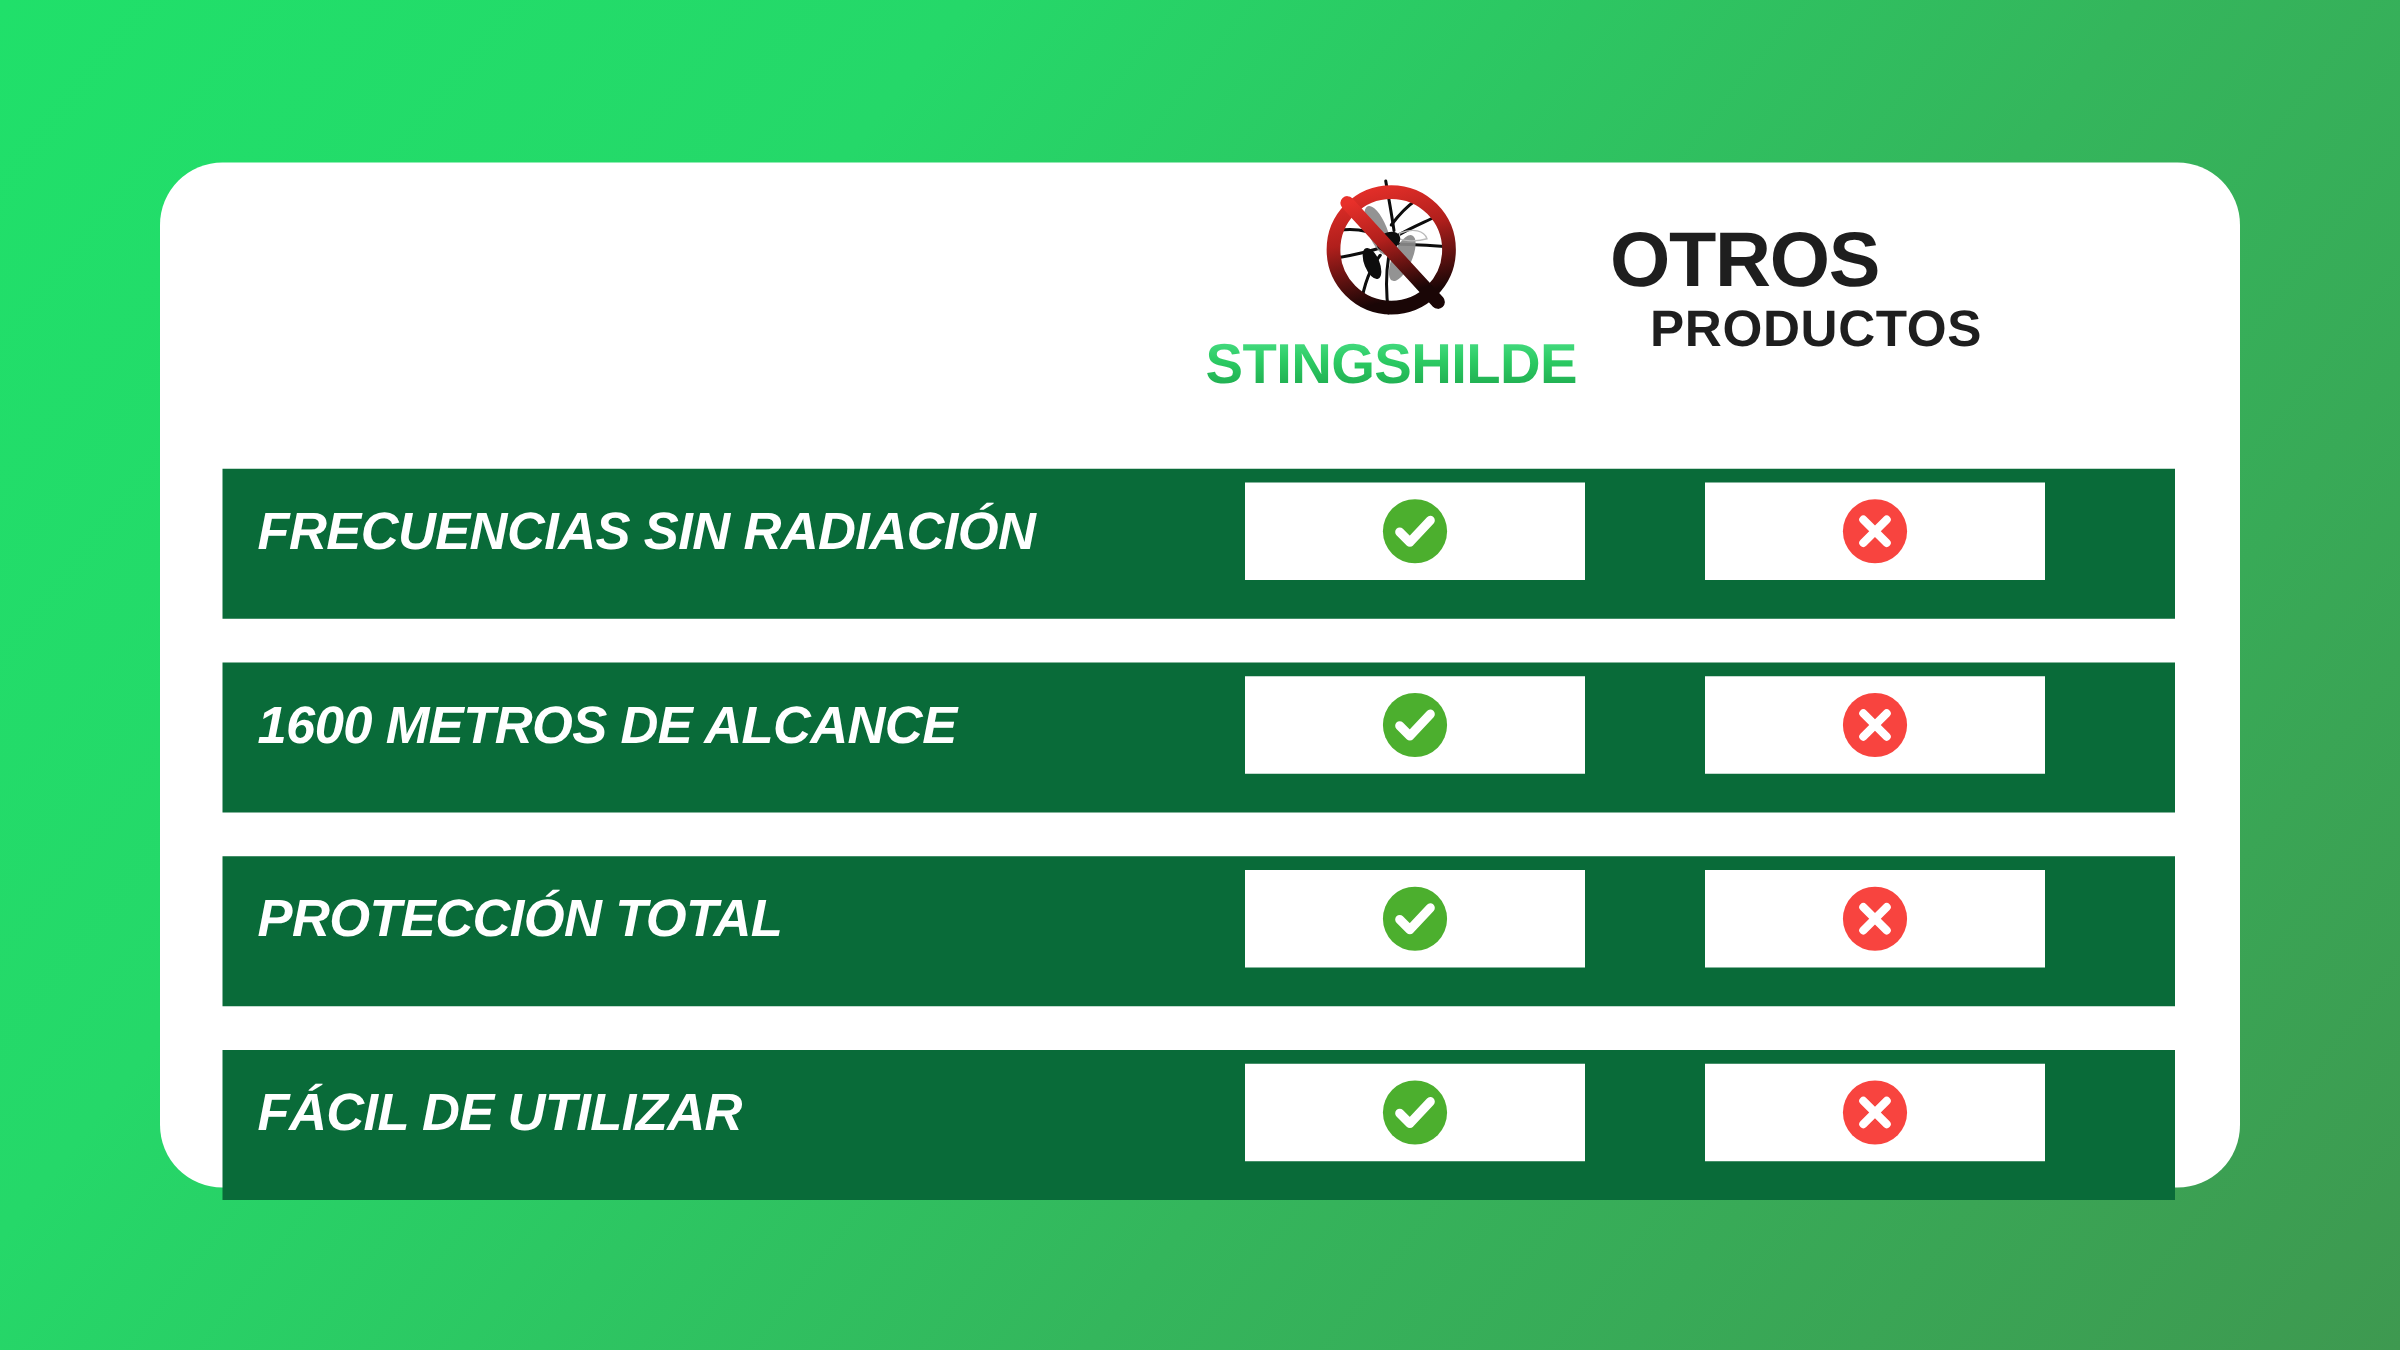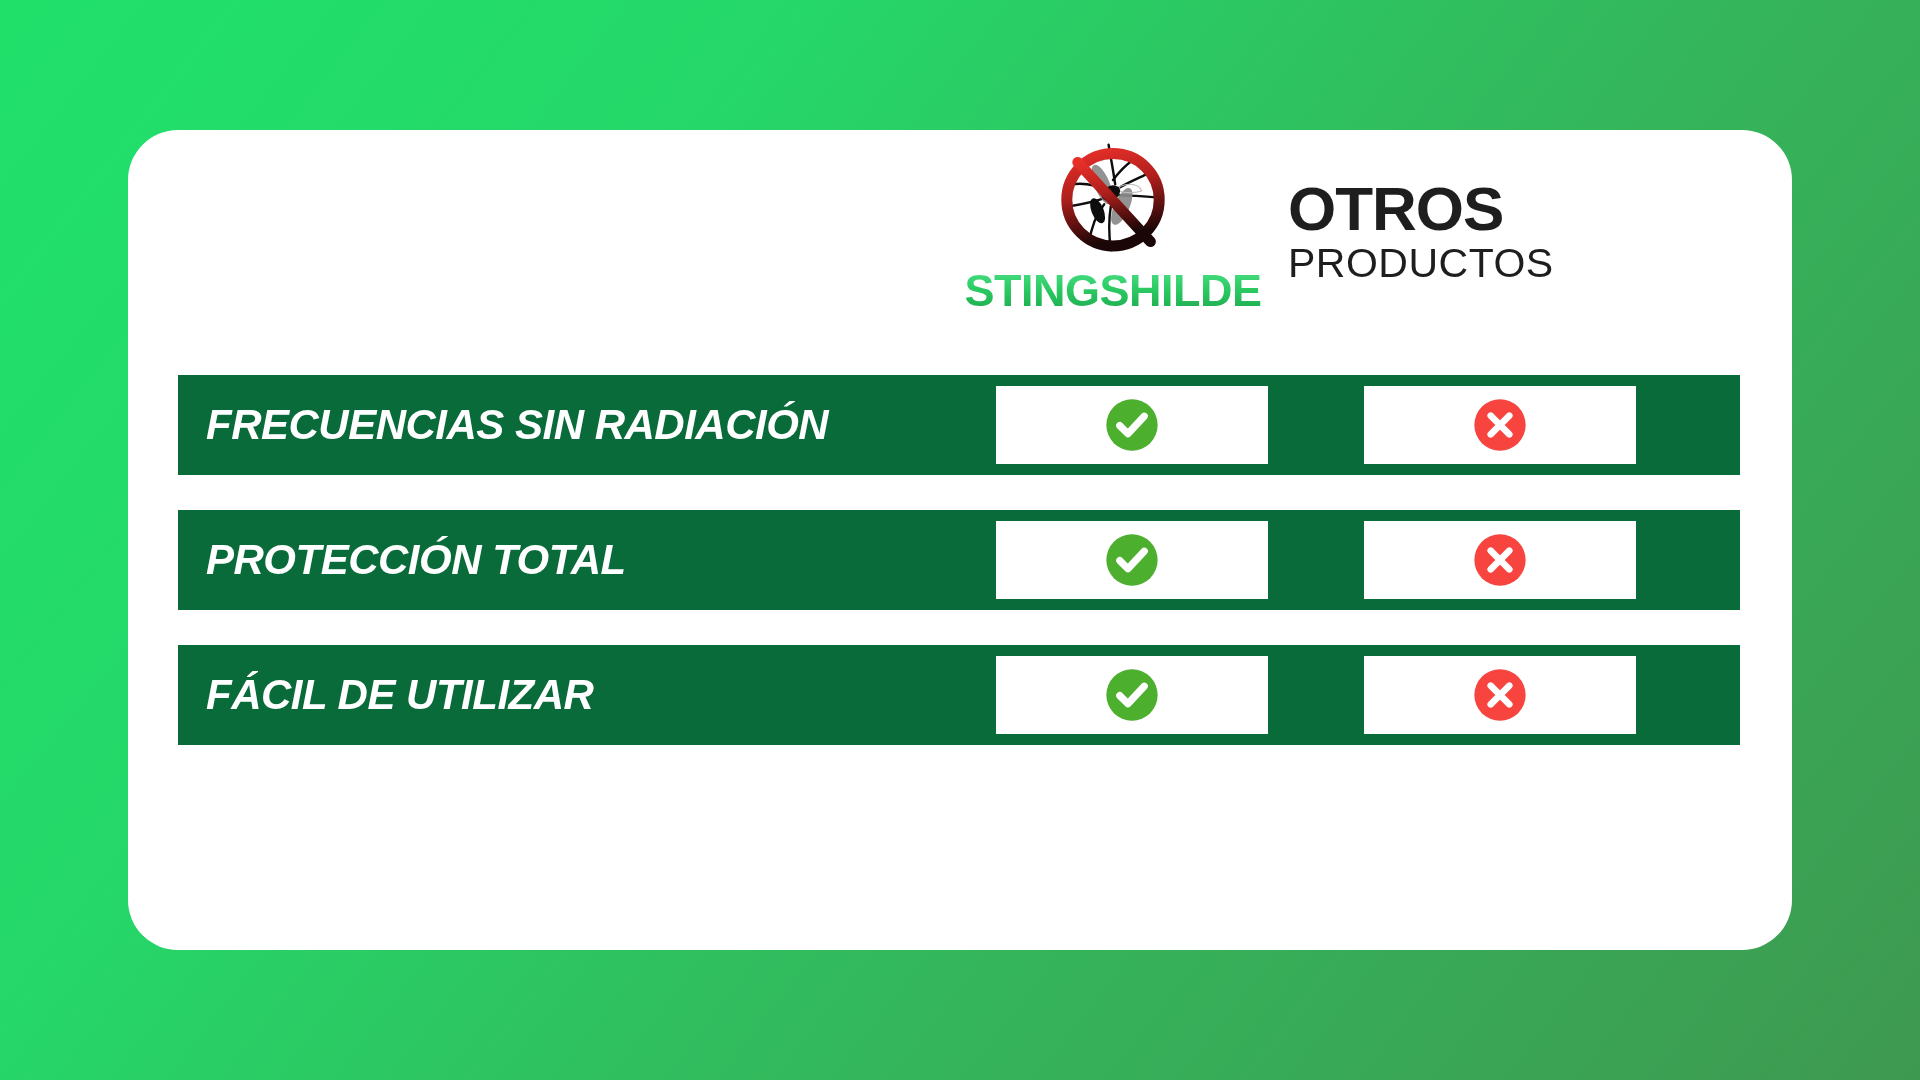--- a/index.html
+++ b/index.html
@@ -85,37 +85,38 @@
 
   .others-top {
     font-size: 62px;
     font-weight: bold;
     line-height: 1.0;
     letter-spacing: -1px;
   }
 
   .others-sub {
     font-size: 41px;
-    font-weight: normal;
+    font-weight: bold;
     line-height: 1.05;
     letter-spacing: 0.5px;
     margin-top: 2px;
+    margin-left: 32px;
   }
 
   
   .rows {
     position: absolute;
     left: 50px;      
     top: 245px;      
     width: 1562px;   
   }
 
   .row {
     position: relative;
-    height: 100px;
+    height: 120px;
     background: #096B39;
     margin-bottom: 35px;
   }
   .row:last-child { margin-bottom: 4px; }
 
   .row-label {
     position: absolute;
     left: 28px;
     top: 0;
     height: 100px;
@@ -214,20 +215,35 @@
           </svg>
         </div>
         <div class="cell cell-no">
           <svg class="mark" viewBox="0 0 48 48">
             <circle cx="24" cy="24" r="22" fill="#F8443F"></circle>
             <path d="M16 16 L32 32 M32 16 L16 32" fill="none" stroke="#FFFFFF" stroke-width="5.6" stroke-linecap="round"></path>
           </svg>
         </div>
       </div>
 
+      <div class="row">
+        <div class="row-label">1600 METROS DE ALCANCE</div>
+        <div class="cell cell-yes">
+          <svg class="mark" viewBox="0 0 48 48">
+            <circle cx="24" cy="24" r="22" fill="#4CAF2E"></circle>
+            <path d="M13.5 24.5 L20.5 31.5 L34.5 16.5" fill="none" stroke="#FFFFFF" stroke-width="6.2" stroke-linecap="round" stroke-linejoin="round"></path>
+          </svg>
+        </div>
+        <div class="cell cell-no">
+          <svg class="mark" viewBox="0 0 48 48">
+            <circle cx="24" cy="24" r="22" fill="#F8443F"></circle>
+            <path d="M16 16 L32 32 M32 16 L16 32" fill="none" stroke="#FFFFFF" stroke-width="5.6" stroke-linecap="round"></path>
+          </svg>
+        </div>
+      </div>
 
       <div class="row">
         <div class="row-label">PROTECCIÓN TOTAL</div>
         <div class="cell cell-yes">
           <svg class="mark" viewBox="0 0 48 48">
             <circle cx="24" cy="24" r="22" fill="#4CAF2E"></circle>
             <path d="M13.5 24.5 L20.5 31.5 L34.5 16.5" fill="none" stroke="#FFFFFF" stroke-width="6.2" stroke-linecap="round" stroke-linejoin="round"></path>
           </svg>
         </div>
         <div class="cell cell-no">

